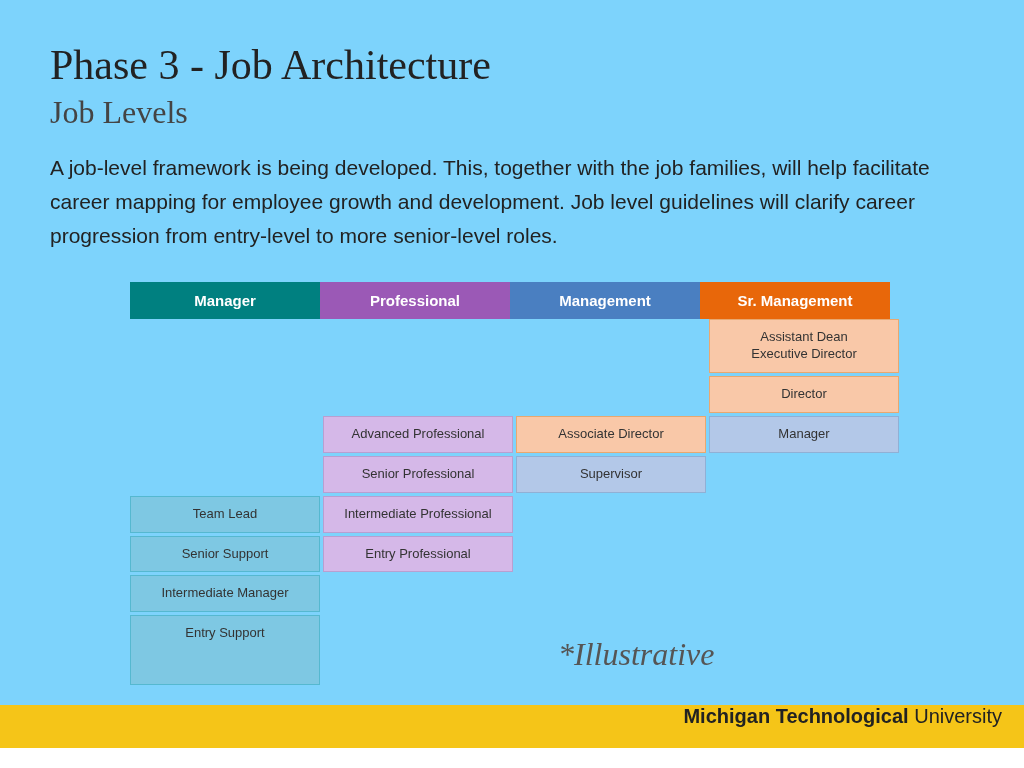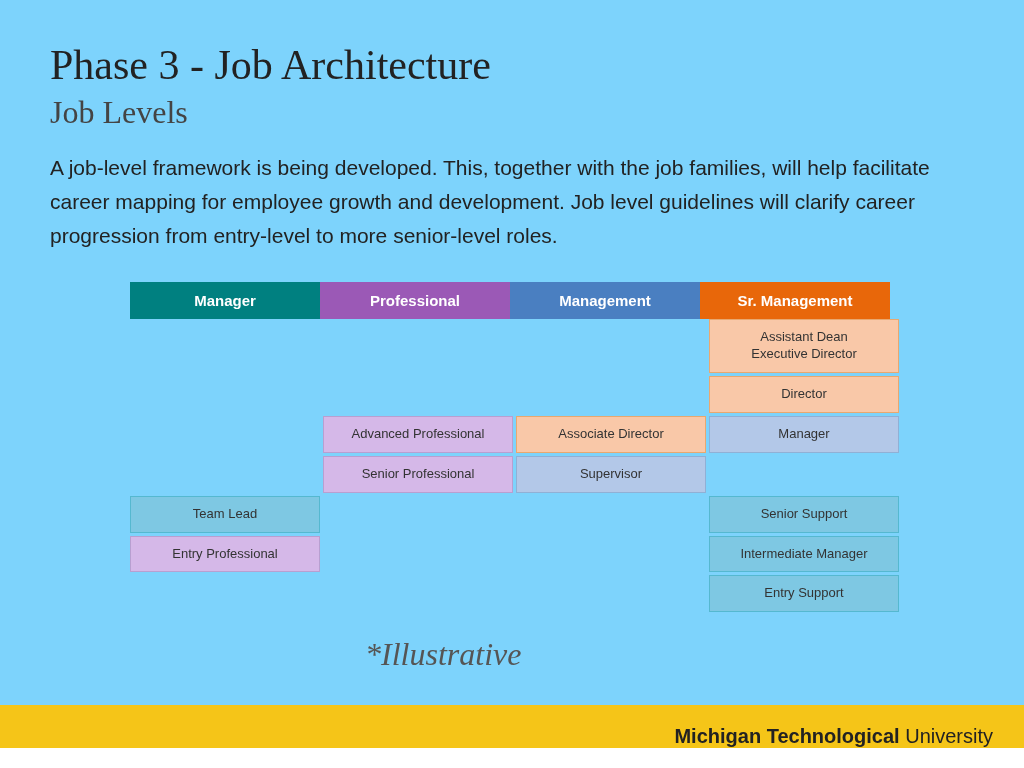--- a/index.html
+++ b/index.html
@@ -86,23 +86,23 @@
       color: #555555;
       margin-top: 10px;
       margin-left: 32px;
     }
 
     
     .footer {
       background: #F5C518;
       height: 52px;
       display: flex;
-      align-items: flex-end;
+      align-items: flex-start;
       justify-content: flex-end;
-      padding-right: 31px;
+      padding-right: 22px;
     }
 
     .footer-text {
       font-size: 20px;
       color: #222222;
     }
 
     .footer-bold {
       font-weight: bold;
     }
@@ -169,20 +169,21 @@
         <div class="grid-cell gc-professional">Advanced Professional</div>
         <div class="grid-cell gc-sr-management">Associate Director</div>
         <div class="grid-cell gc-management">Manager</div>
 
         <div class="grid-cell gc-empty"></div>
         <div class="grid-cell gc-professional">Senior Professional</div>
         <div class="grid-cell gc-management">Supervisor</div>
         <div class="grid-cell gc-empty"></div>
 
         <div class="grid-cell gc-support">Team Lead</div>
+        <div class="grid-cell gc-professional">Intermediate Professional</div>
         <div class="grid-cell gc-empty"></div>
         <div class="grid-cell gc-empty"></div>
 
         <div class="grid-cell gc-support">Senior Support</div>
         <div class="grid-cell gc-professional">Entry Professional</div>
         <div class="grid-cell gc-empty"></div>
         <div class="grid-cell gc-empty"></div>
 
         <div class="grid-cell gc-support">Intermediate Manager</div>
         <div class="grid-cell gc-empty"></div>

